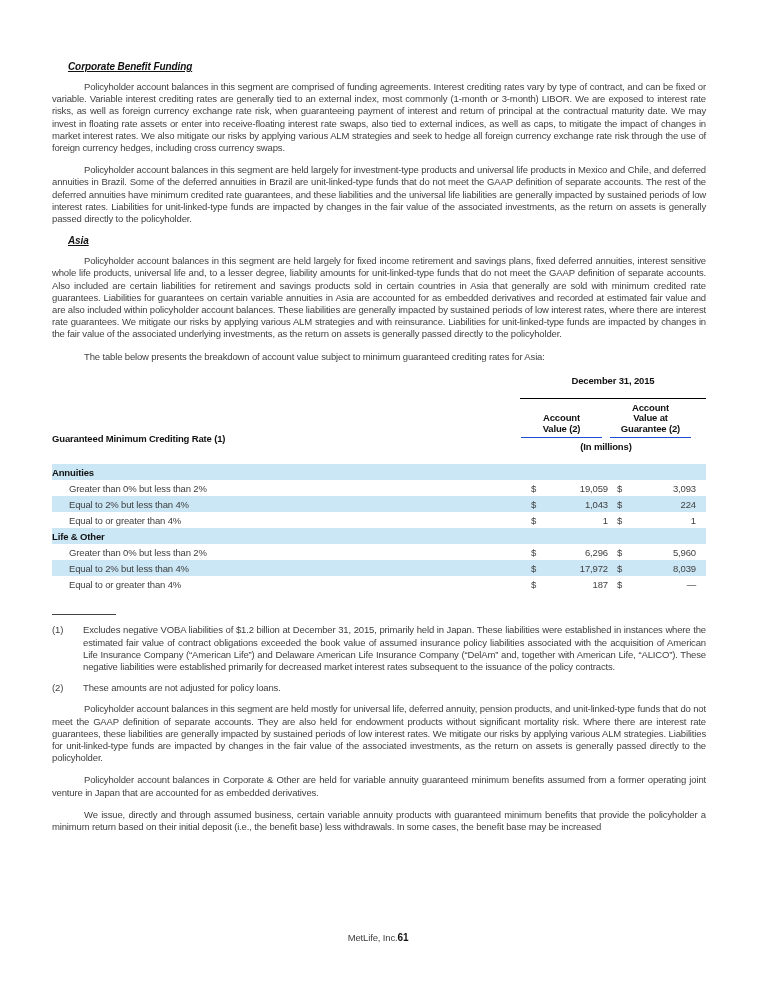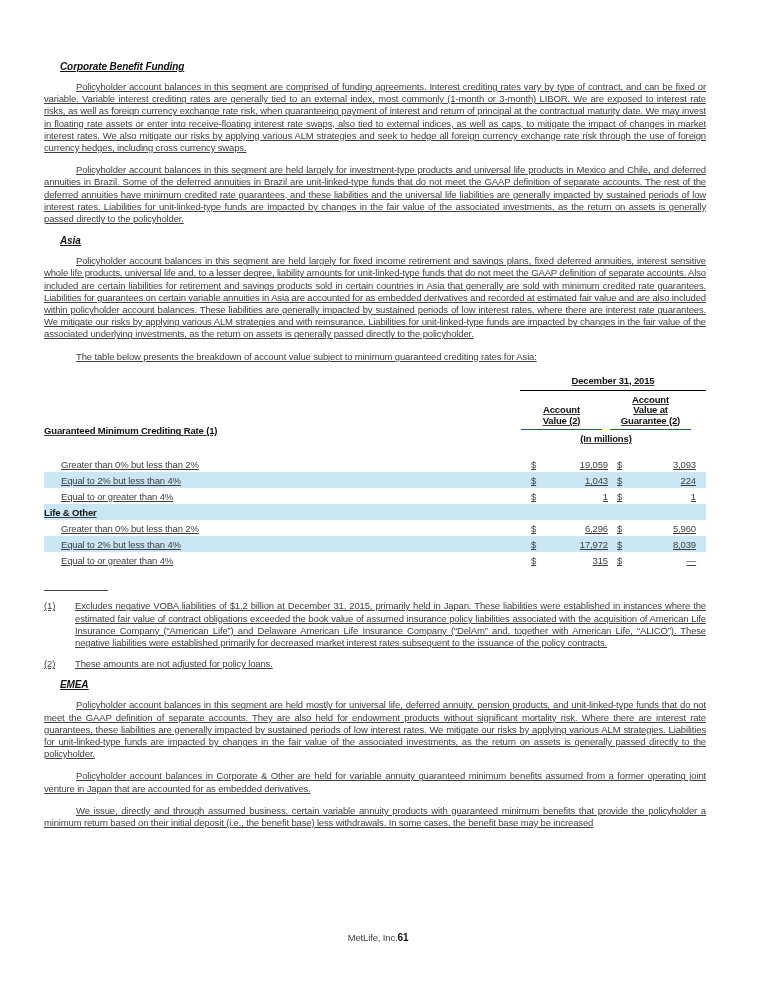--- a/index.html
+++ b/index.html
@@ -10,25 +10,24 @@
     height: 993px;
     background: #ffffff;
     overflow: hidden;
     font-family: "Liberation Sans", "DejaVu Sans", sans-serif;
     color: #3f3f3f;
     font-size: 9.5px;
     letter-spacing: -0.15px;
   }
   .content {
     position: absolute;
-    left: 44px;
+    left: 52px;
     right: 62px;
     top: 0;
     padding-top: 61px;
-    text-decoration: underline;
   }
   .sub-h {
     font-size: 10px;
     font-weight: bold;
     font-style: italic;
     text-decoration: underline;
     color: #111111;
     margin: 0 0 9px 16px;
     letter-spacing: -0.1px;
   }
@@ -56,21 +55,21 @@
     padding-bottom: 20px;
     font-size: 9.5px;
   }
   .tbl-right { width: 186px; }
   .date-header {
     width: 186px;
     text-align: center;
     font-weight: bold;
     color: #111111;
     border-bottom: 1px solid #000;
-    padding-bottom: 4px;
+    padding-bottom: 12px;
   }
   .col-headers { display: flex; margin-left: 1px; margin-top: 4px; width: 170px; }
   .col-header {
     width: 81px;
     text-align: center;
     font-weight: bold;
     color: #111111;
     white-space: pre-line;
     line-height: 10.5px;
     border-bottom: 1px solid #1d4ed8;
@@ -144,20 +143,23 @@
             <div class="col-header">Account
 Value (2)</div>
             <div class="col-header">Account
 Value at
 Guarantee (2)</div>
           </div>
           <div class="units-note">(In millions)</div>
         </div>
       </div>
 
+      <div class="trow shaded">
+        <div class="tlabel section">Annuities</div>
+      </div>
 
       <div class="trow">
         <div class="tlabel indent">Greater than 0% but less than 2%</div>
         <div class="tcol">
           <span>$</span>
           <span>19,059</span>
         </div>
         <div class="tcol">
           <span>$</span>
           <span>3,093</span>
@@ -213,21 +215,21 @@
         <div class="tcol">
           <span>$</span>
           <span>8,039</span>
         </div>
       </div>
 
       <div class="trow">
         <div class="tlabel indent">Equal to or greater than 4%</div>
         <div class="tcol">
           <span>$</span>
-          <span>315</span>
+          <span>187</span>
         </div>
         <div class="tcol">
           <span>$</span>
           <span>—</span>
         </div>
       </div>
 
     </div>
 
     <div class="fn-divider"></div>
@@ -236,21 +238,20 @@
       <div class="fn">
         <div class="fn-marker">(1)</div>
         <div class="fn-text">Excludes negative VOBA liabilities of $1.2 billion at December 31, 2015, primarily held in Japan. These liabilities were established in instances where the estimated fair value of contract obligations exceeded the book value of assumed insurance policy liabilities associated with the acquisition of American Life Insurance Company (“American Life”) and Delaware American Life Insurance Company (“DelAm” and, together with American Life, “ALICO”). These negative liabilities were established primarily for decreased market interest rates subsequent to the issuance of the policy contracts.</div>
       </div>
       <div class="fn">
         <div class="fn-marker">(2)</div>
         <div class="fn-text">These amounts are not adjusted for policy loans.</div>
       </div>
     </div>
 
-    <h2 class="sub-h">EMEA</h2>
     <p class="body">Policyholder account balances in this segment are held mostly for universal life, deferred annuity, pension products, and unit-linked-type funds that do not meet the GAAP definition of separate accounts. They are also held for endowment products without significant mortality risk. Where there are interest rate guarantees, these liabilities are generally impacted by sustained periods of low interest rates. We mitigate our risks by applying various ALM strategies. Liabilities for unit-linked-type funds are impacted by changes in the fair value of the associated investments, as the return on assets is generally passed directly to the policyholder.</p>
 
     <p class="body">Policyholder account balances in Corporate &amp; Other are held for variable annuity guaranteed minimum benefits assumed from a former operating joint venture in Japan that are accounted for as embedded derivatives.</p>
 
     <p class="body">We issue, directly and through assumed business, certain variable annuity products with guaranteed minimum benefits that provide the policyholder a minimum return based on their initial deposit (i.e., the benefit base) less withdrawals. In some cases, the benefit base may be increased</p>
 
   </div>
 
   <div class="footer">
     <span class="footer-company">MetLife, Inc.</span>

